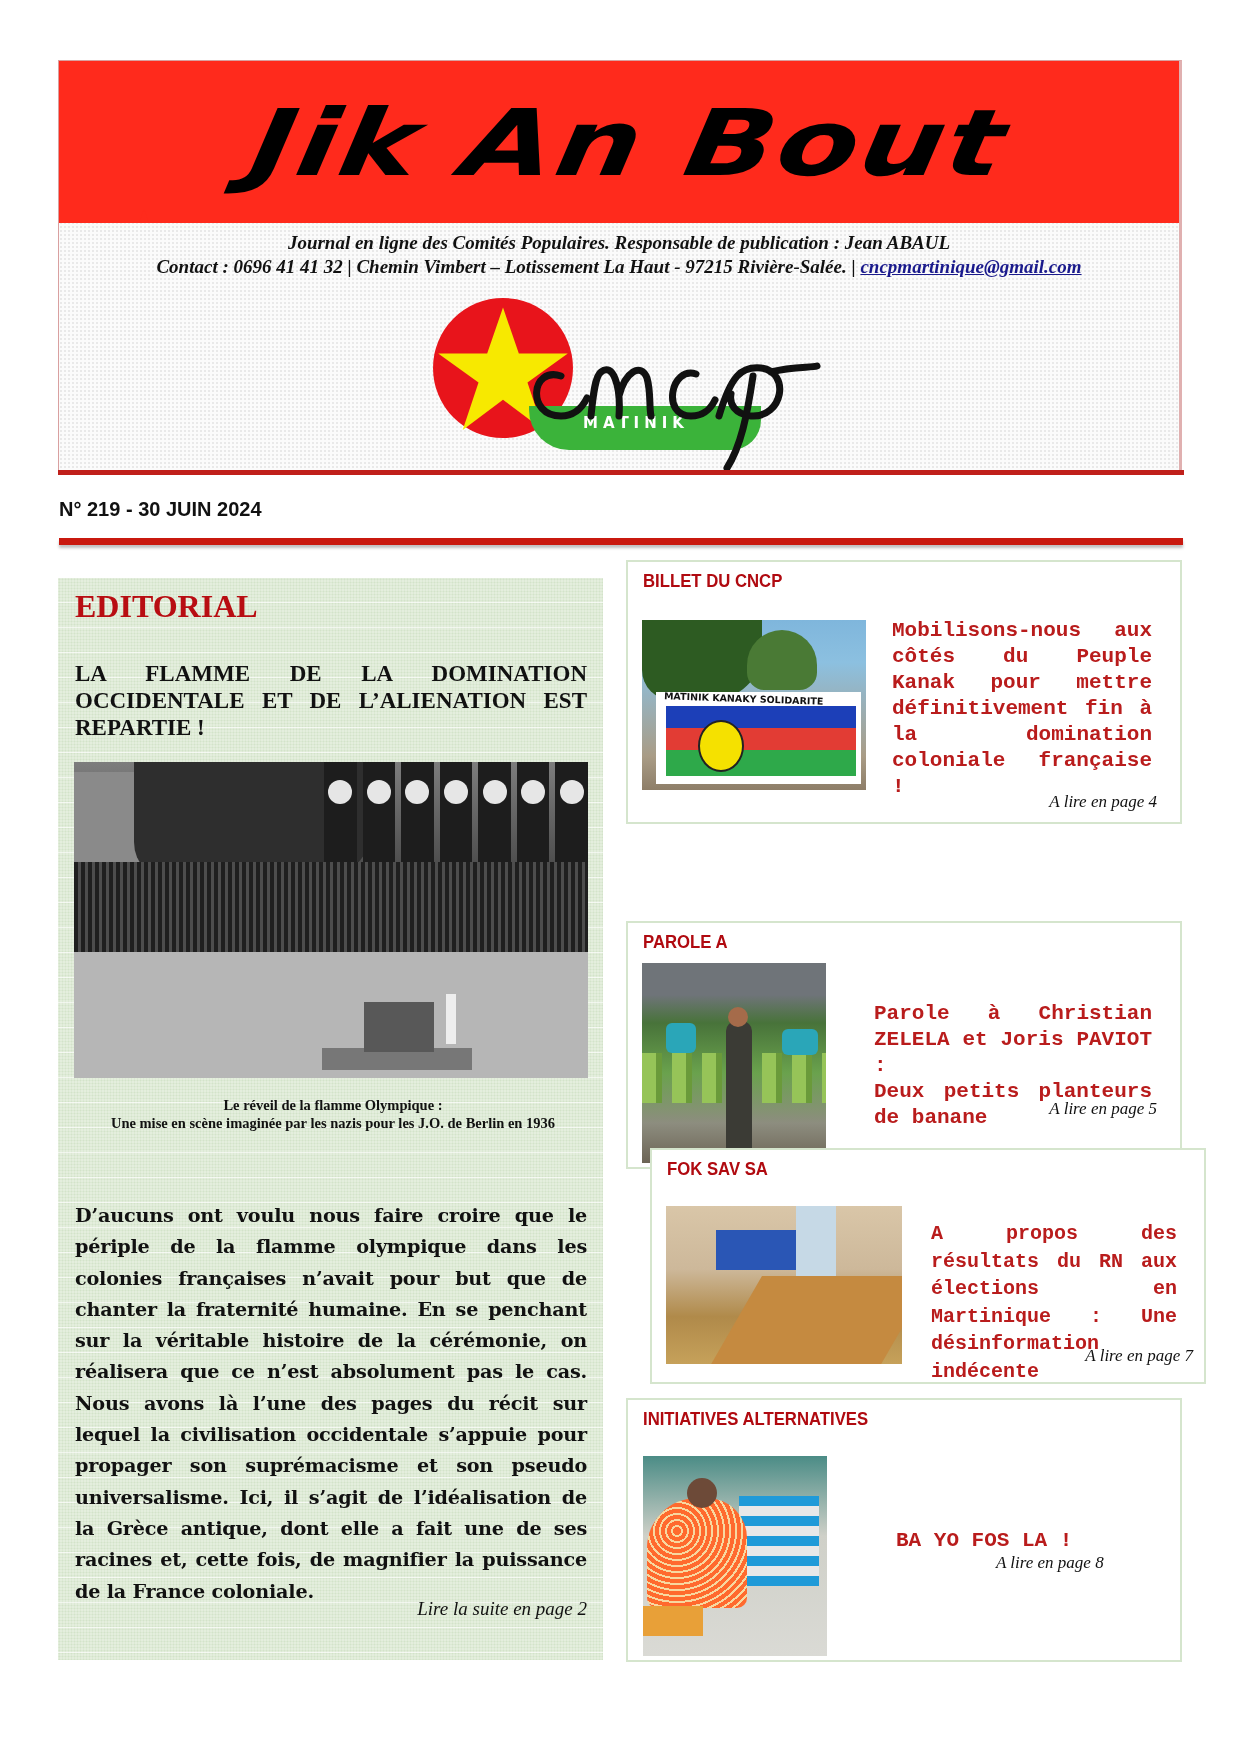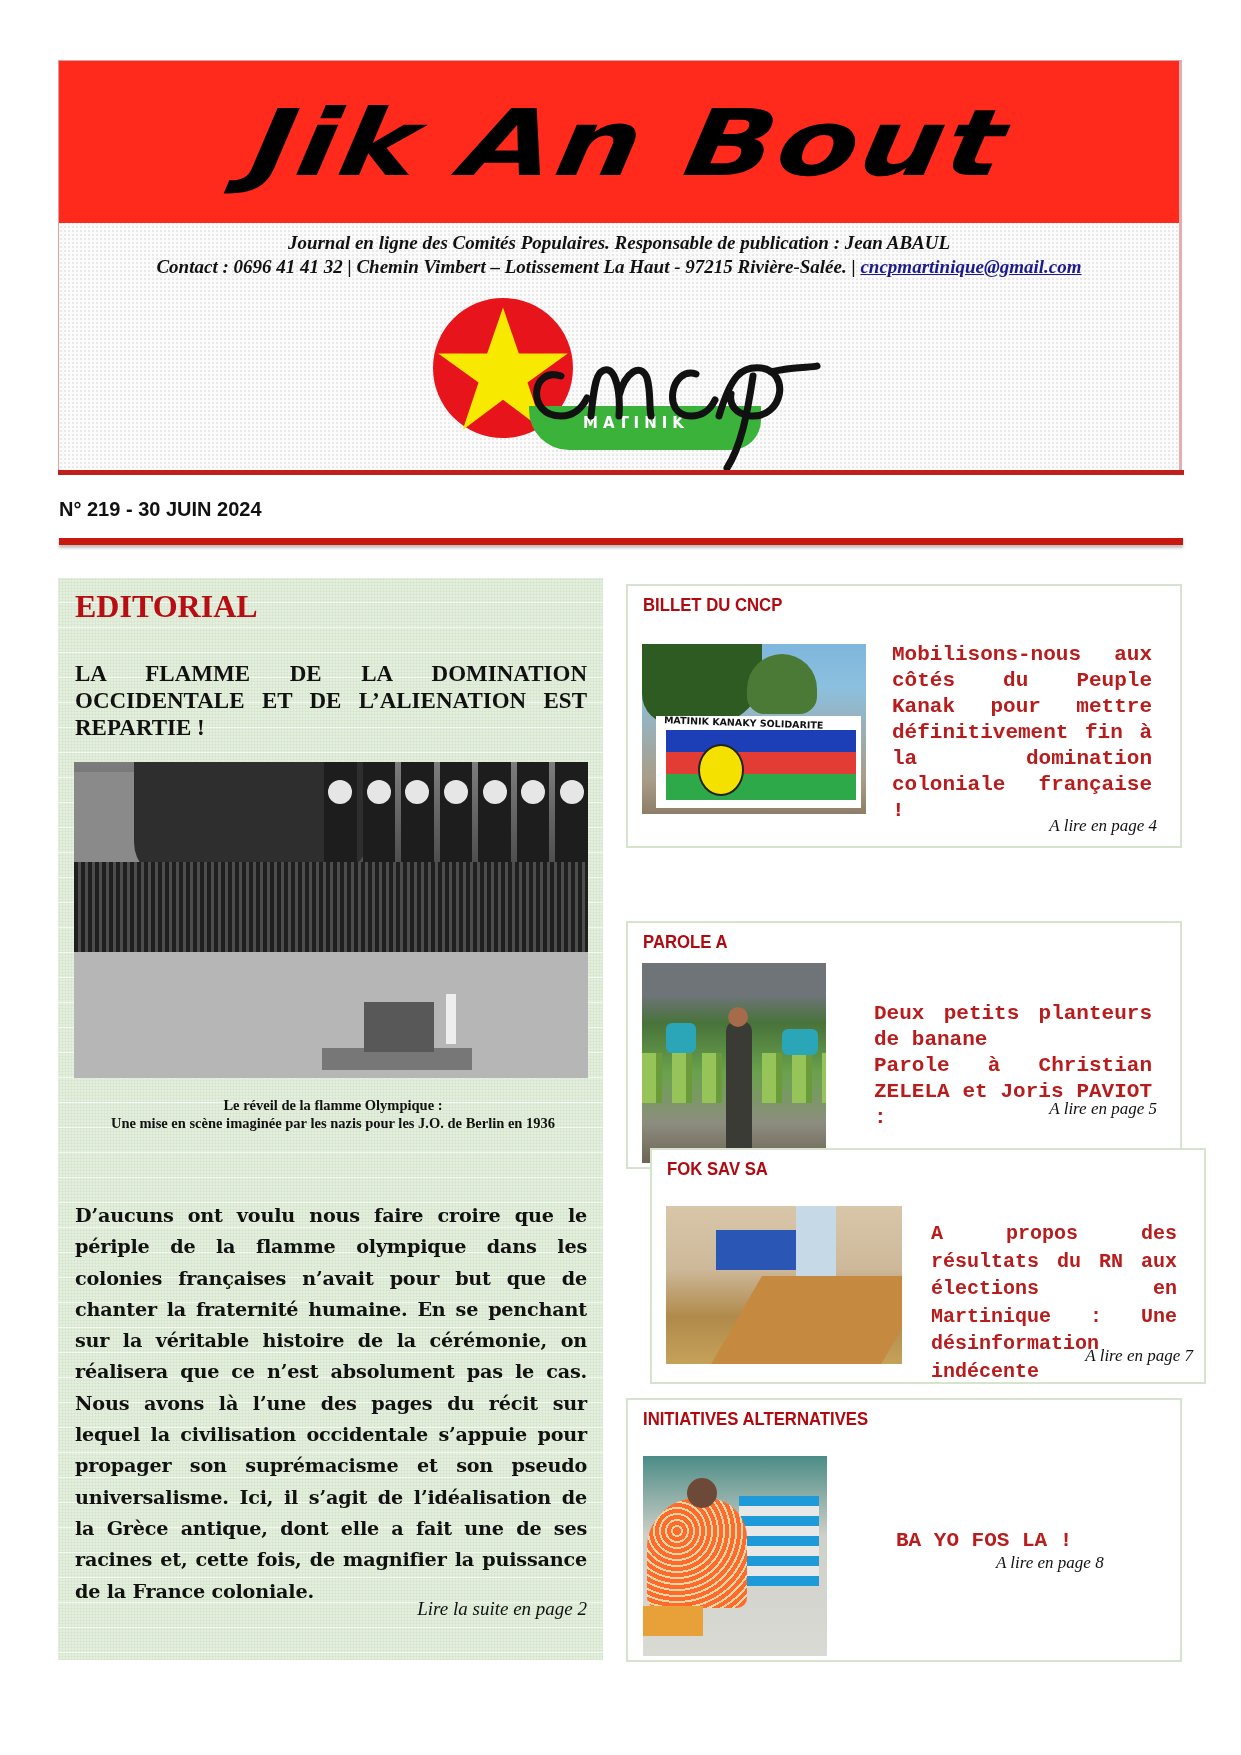--- a/index.html
+++ b/index.html
@@ -132,21 +132,21 @@
     .box .thumb { position: absolute; overflow: hidden; }
     .box .text {
       position: absolute; font-family: Liberation Mono, monospace; font-weight: bold; font-size: 21px;
       line-height: 26px; text-align: justify; text-align-last: left; color: #b91c1c;
     }
     .box .readmore {
       position: absolute; font-family: "Liberation Serif", serif; font-style: italic; font-size: 17px; color: #111;
     }
 
     
-    .b1 { top: 584px; height: 264px; }
+    .b1 { top: 560px; height: 264px; }
     .b1 .thumb { left: 14px; top: 58px; width: 224px; height: 170px; background: linear-gradient(180deg, #7fb6dc 0%, #8cc0e0 25%, #a99c86 80%, #8e7e68 100%); }
     .b1 .tree1 { position: absolute; left: 0; top: 0; width: 120px; height: 80px; background: #2d5b22; border-radius: 0 0 50px 30px; }
     .b1 .tree2 { position: absolute; left: 105px; top: 10px; width: 70px; height: 60px; background: #4a7a35; border-radius: 40px 40px 20px 20px; }
     .b1 .flag { position: absolute; left: 14px; top: 72px; width: 205px; height: 92px; background: #fff; }
     .b1 .flag .stripe-b { position: absolute; left: 10px; top: 14px; width: 190px; height: 22px; background: #1c3fb8; }
     .b1 .flag .stripe-r { position: absolute; left: 10px; top: 36px; width: 190px; height: 22px; background: #e23c34; }
     .b1 .flag .stripe-g { position: absolute; left: 10px; top: 58px; width: 190px; height: 26px; background: #2ea94a; }
     .b1 .flag .disc { position: absolute; left: 42px; top: 28px; width: 46px; height: 52px; border-radius: 50%; background: #f5e100; border: 2px solid #222; }
     .b1 .flag .banner-text { position: absolute; left: 8px; top: 1px; font-family: "DejaVu Sans", sans-serif; font-weight: bold; font-size: 9.5px; color: #111; white-space: nowrap; transform: rotate(2deg); }
     .b1 .text { left: 264px; top: 56px; width: 260px; }
@@ -264,22 +264,22 @@
 <article class="box b2">
   <div class="label">PAROLE A</div>
   <div class="thumb">
     <div class="bananas"></div>
     <div class="bags"></div>
     <div class="bags2"></div>
     <div class="man"></div>
     <div class="man-head"></div>
   </div>
   <div class="text">
+    <div>Parole à Christian ZELELA et Joris PAVIOT :</div>
     <div>Deux petits planteurs de banane</div>
-    <div>Parole à Christian ZELELA et Joris PAVIOT :</div>
   </div>
   <div class="readmore">A lire en page 5</div>
 </article>
 
 <article class="box b3">
   <div class="label">FOK SAV SA</div>
   <div class="thumb">
     <div class="booth"></div>
     <div class="door"></div>
     <div class="table"></div>

